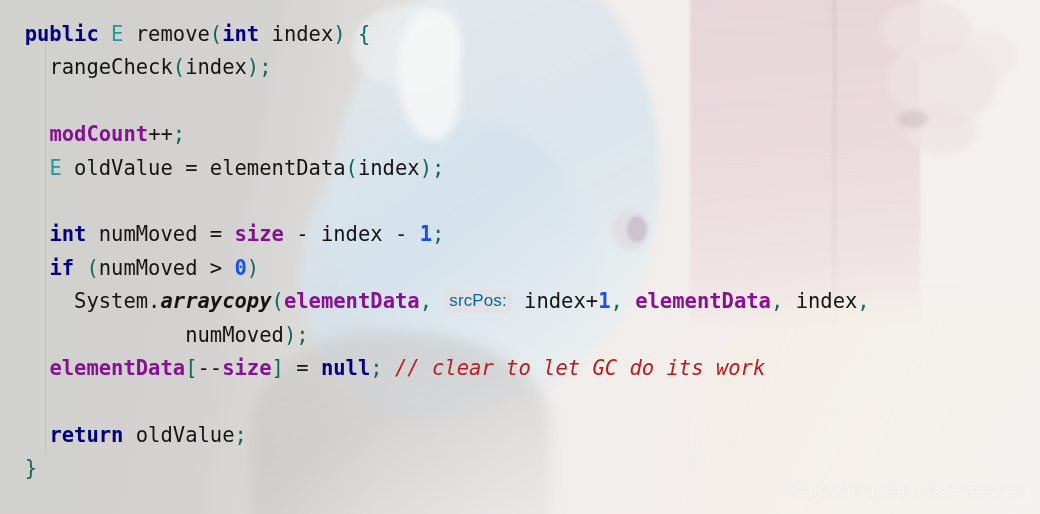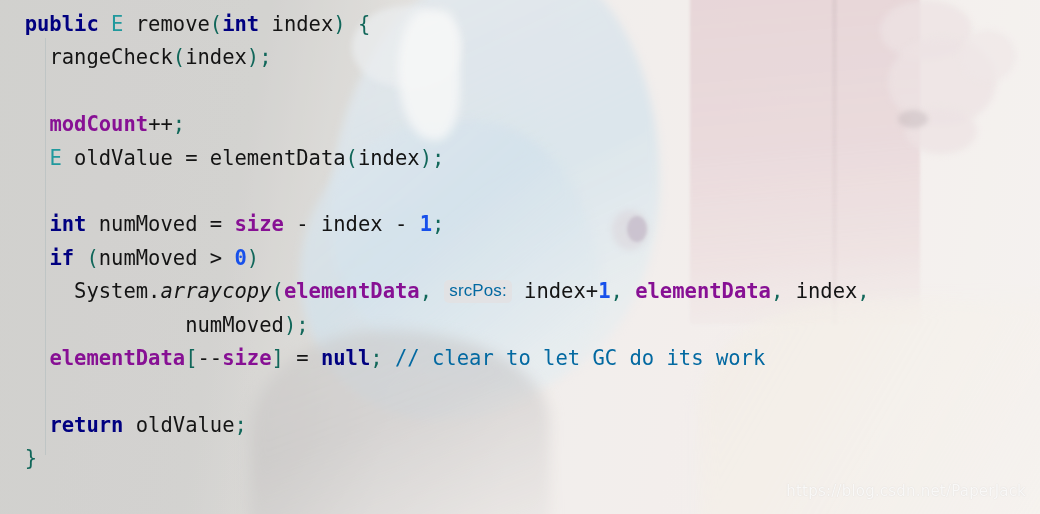--- a/index.html
+++ b/index.html
@@ -151,21 +151,21 @@
     left: 45px;
     top: 38px;
     width: 1px;
     height: 417px;
     background: rgba(190,196,196,0.95);
   }
 
   
   .code {
     position: absolute;
-    left: 0; top: 0;
+    left: 0; top: 10px;
     width: 876px;
     padding: 0;
     font-family: "DejaVu Sans Mono", monospace;
     font-size: 20.5px;
     line-height: 33.4px;
     white-space: pre;
     color: #141414;
   }
   .line { height: 33.4px; }
   .line.partial { height: 8px; overflow: hidden; position: relative; }
@@ -175,22 +175,22 @@
     font-size: 20.5px;
     color: rgba(120,120,135,0.5);
   }
 
   .kw      { color: #000080; font-weight: bold; }
   .type    { color: #20999d; }
   .field   { color: #871094; font-weight: bold; text-align: center; }
   .num     { color: #1750eb; font-weight: bold; }
   .punct   { color: #11675a; }
   .ident   { color: #141414; }
-  .static  { color: #141414; font-style: italic; }
-  .comment { color: #0369a1; }
+  .static  { color: #141414; font-style: italic; font-weight: bold; }
+  .comment { color: #b91c1c; font-style: italic; }
 
   .hint {
     display: inline-block;
     background: rgba(225,226,228,0.95);
     color: #0369a1;
     border-radius: 5px;
     padding: 1px 5px 2px 5px;
     font-family: Liberation Sans, sans-serif;
     font-size: 17px;
     font-style: normal;

